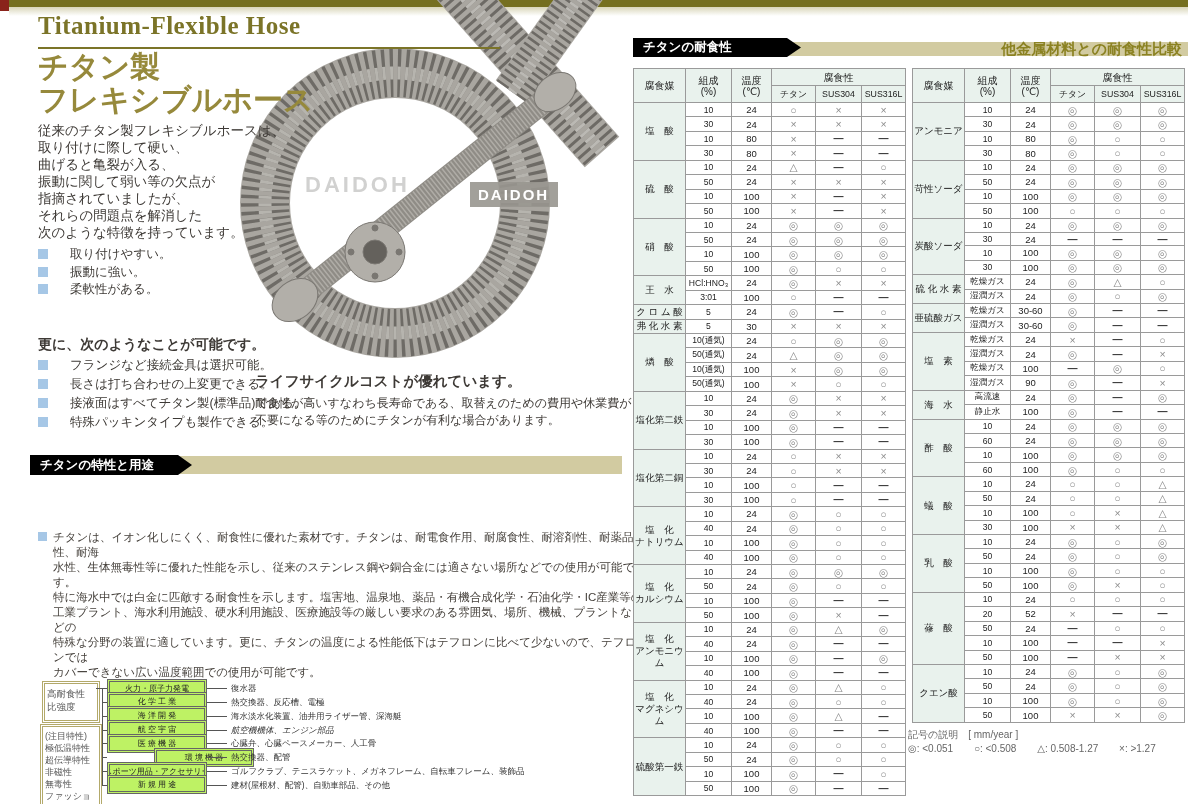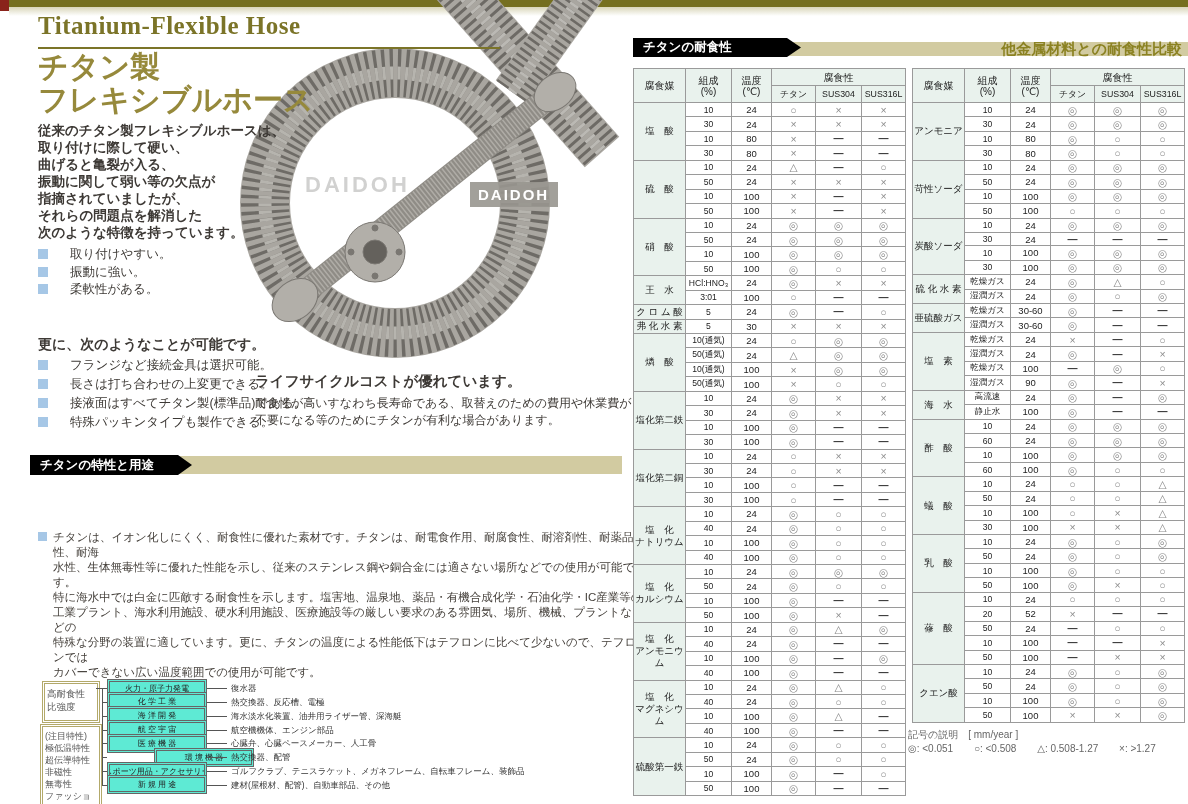--- a/index.html
+++ b/index.html
@@ -8,21 +8,21 @@
   .abs{position:absolute;}
   
   .corner-accent{left:0;top:0;width:9px;height:11px;background:#8a231b;}
   .topbar{left:9px;top:0;width:1179px;height:7px;background:#756f20;}
   .topbar-fade{left:9px;top:7px;width:1179px;height:9px;background:linear-gradient(#d9d6ba,#ffffff);}
   
   .en-title{left:38px;top:12px;width:462px;font-family:"Liberation Serif","DejaVu Serif",serif;
             font-weight:bold;font-size:25px;color:#7b7428;letter-spacing:.5px;
             border-bottom:2px solid #7b7428;padding-bottom:7px;}
   .jp-title{left:38px;top:50px;font-size:30px;font-weight:bold;line-height:33px;color:#96893b;white-space:pre-line;}
-  .intro{left:38px;top:122px;font-size:13.5px;font-weight:bold;line-height:17px;white-space:pre-line;color:#3d3935;}
+  .intro{left:38px;top:122px;font-size:13.5px;font-weight:normal;line-height:17px;white-space:pre-line;color:#3d3935;}
   .blist{display:block;}
   .bitem{position:relative;padding-left:32px;margin-bottom:3px;font-size:12.5px;font-weight:normal;
          line-height:14.5px;white-space:pre-line;}
   .blist2 .bitem{margin-bottom:4.5px;}
   .bsq{position:absolute;left:0;top:2px;width:10px;height:10px;background:#a6c7e6;}
   .more-title{left:38px;top:336px;font-size:14px;font-weight:bold;}
   .lc-title{left:255px;top:372px;font-size:14.5px;font-weight:bold;}
   .lc-body{left:255px;top:395px;font-size:12px;line-height:17px;white-space:pre-line;}
   
   .bar{background:#d2cba1;}
@@ -31,21 +31,21 @@
   .feat-bar{left:30px;top:456px;width:592px;height:18px;}
   .feat-badge{left:30px;top:455px;width:152px;height:20px;}
   .fpar{position:relative;padding-left:15px;font-size:11.5px;line-height:15px;white-space:pre-line;color:#45403b;margin-top:44px;}
   .fpar .bsq{width:9px;height:9px;top:2px;}
   
   .diagram{left:30px;top:676px;width:600px;height:128px;}
   .attrbox{position:absolute;border:3px double #b3a96a;color:#555;font-size:9px;line-height:12px;
            white-space:pre-line;padding:3px 2px;text-align:left;}
   .dg-line{position:absolute;height:0;border-top:1px solid #555;}
   .dg-vline{position:absolute;width:0;border-left:1px solid #555;}
-  .dg-box{position:absolute;border:3px double #666;background:#5eead4;font-size:8px;line-height:9px;
+  .dg-box{position:absolute;border:3px double #666;background:#bef264;font-size:8px;line-height:9px;
           display:flex;align-items:center;justify-content:center;white-space:nowrap;overflow:hidden;color:#222;}
   .dg-app{position:absolute;font-size:8.5px;color:#333;white-space:nowrap;}
   
   .corr-bar{left:633px;top:42px;width:555px;height:14px;}
   .corr-badge{left:633px;top:38px;width:158px;height:19px;line-height:19px;}
   .corr-sub{position:absolute;right:6px;top:0;font-size:15px;line-height:14px;font-weight:bold;color:#8b8222;}
   .tblwrap{position:absolute;top:68px;}
   .tblL{left:633px;} .tblR{left:912px;}
   table.ctable{border-collapse:collapse;table-layout:fixed;width:272px;border:1.5px solid #4a4a4a;padding-left:22px;}
   .tblL table.ctable{height:728px;} .tblR table.ctable{height:655px;}
@@ -165,21 +165,21 @@
       <div class="dg-box" style="left: 77px; top: 16.35px; width: 94px; height: 13px;">化 学 工 業</div>
       <div class="dg-line" style="left: 177px; top: 25.85px; width: 20px;"></div>
       <div class="dg-app" style="left: 201px; top: 20.85px;">熱交換器、反応槽、電極</div>
       <div class="dg-line" style="left: 72px; top: 39.7px; width: 5px;"></div>
       <div class="dg-box" style="left: 77px; top: 30.2px; width: 94px; height: 13px;">海 洋 開 発</div>
       <div class="dg-line" style="left: 177px; top: 39.7px; width: 20px;"></div>
       <div class="dg-app" style="left: 201px; top: 34.7px;">海水淡水化装置、油井用ライザー管、深海艇</div>
       <div class="dg-line" style="left: 72px; top: 53.55px; width: 5px;"></div>
       <div class="dg-box" style="left: 77px; top: 44.05px; width: 94px; height: 13px;">航 空 宇 宙</div>
       <div class="dg-line" style="left: 177px; top: 53.55px; width: 20px;"></div>
-      <div class="dg-app" style="left: 201px; top: 48.55px;">航空機機体、エンジン部品</div>
+      <div class="dg-app" style="left: 201px; top: 48.55px; font-style: italic;">航空機機体、エンジン部品</div>
       <div class="dg-line" style="left: 72px; top: 67.4px; width: 5px;"></div>
       <div class="dg-box" style="left: 77px; top: 57.9px; width: 94px; height: 13px;">医 療 機 器</div>
       <div class="dg-line" style="left: 177px; top: 67.4px; width: 20px;"></div>
       <div class="dg-app" style="left: 201px; top: 62.4px;">心臓弁、心臓ペースメーカー、人工骨</div>
       <div class="dg-line" style="left: 72px; top: 81.25px; width: 5px;"></div>
       <div class="dg-box" style="left: 77px; top: 71.75px; width: 94px; height: 13px; margin-left: 47px;">環 境 機 器</div>
       <div class="dg-line" style="left: 177px; top: 81.25px; width: 20px;"></div>
       <div class="dg-app" style="left: 201px; top: 76.25px;">熱交換器、配管</div>
       <div class="dg-line" style="left: 72px; top: 95.1px; width: 5px;"></div>
       <div class="dg-box" style="left: 77px; top: 85.6px; width: 94px; height: 13px;">スポーツ用品・アクセサリー</div>

